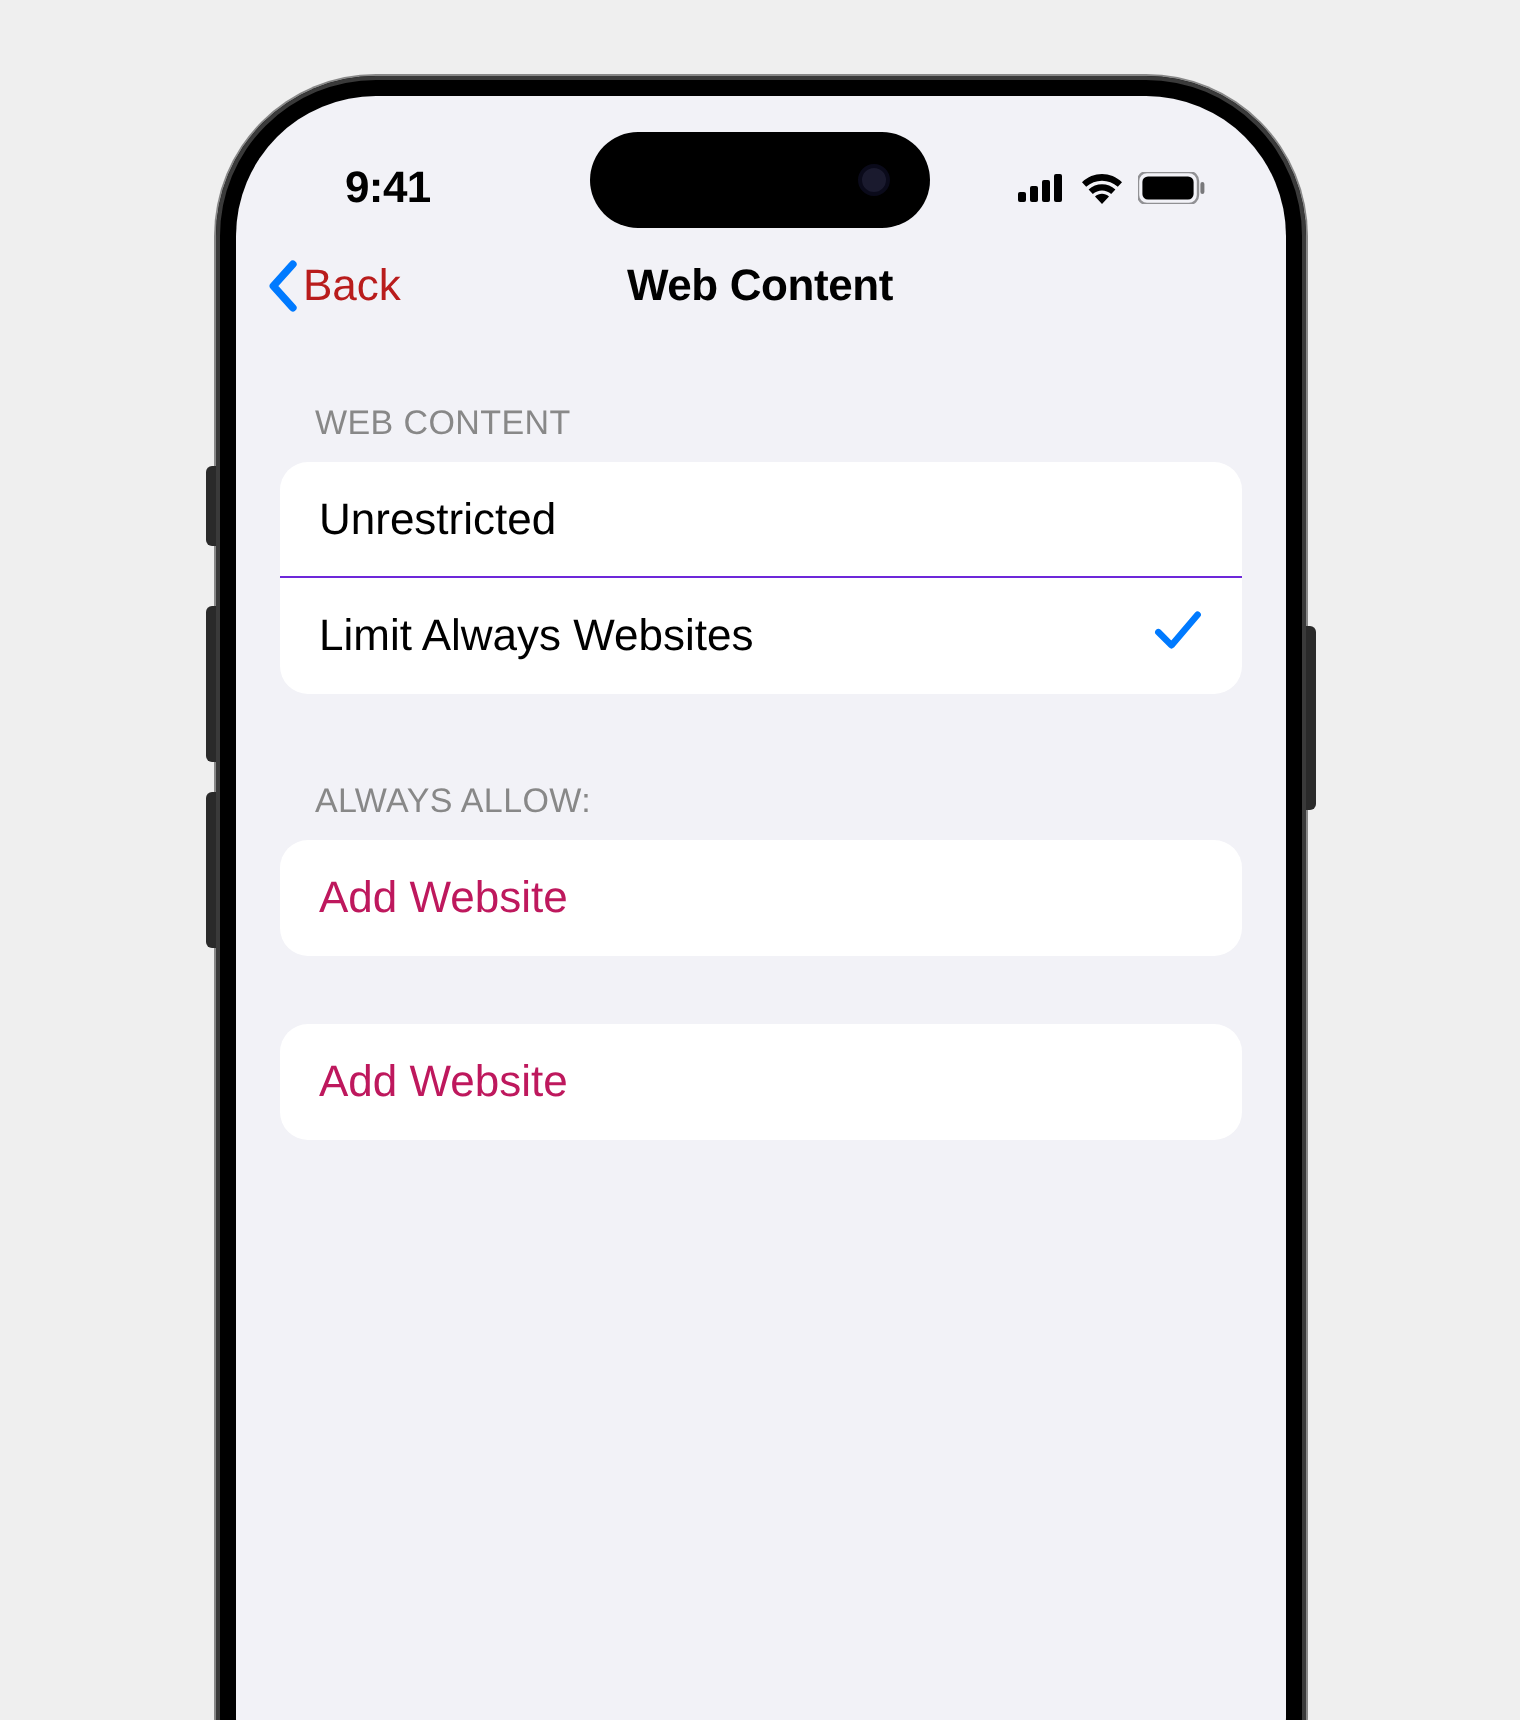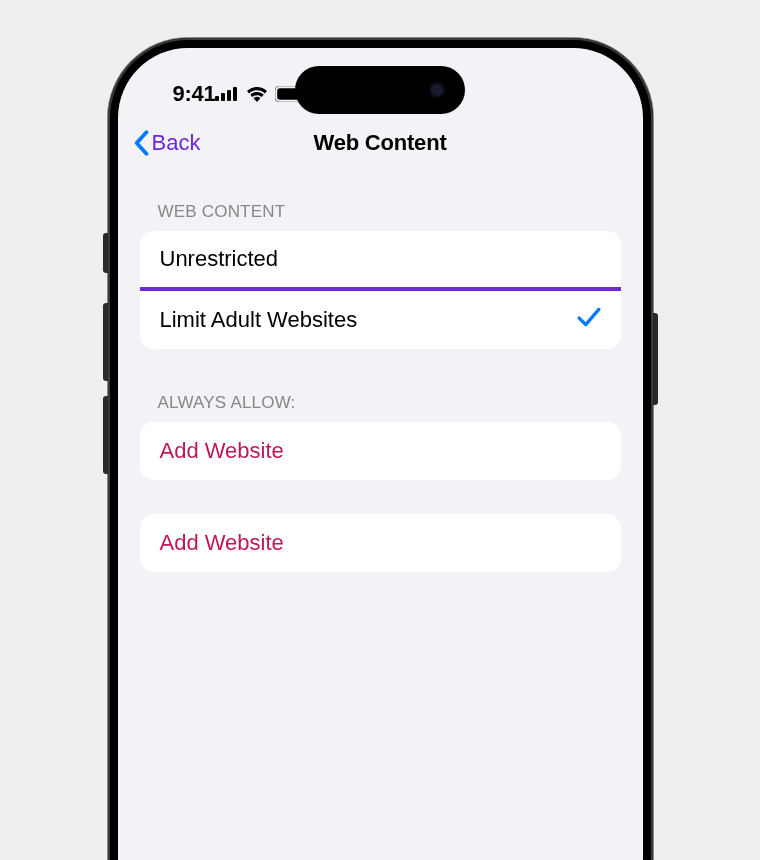--- a/index.html
+++ b/index.html
@@ -90,20 +90,21 @@
     }
     .camera {
       width: 16px;
       height: 16px;
       background: #1a1a2e;
       border-radius: 50%;
       border: 2px solid #0a0a1a;
     }
     .status-bar {
       display: flex;
+      justify-content: space-between;
       align-items: center;
       padding: 24px 40px 0 55px;
       height: 68px;
     }
     .time {
       font-size: 22px;
       font-weight: 600;
       letter-spacing: -0.3px;
     }
     .status-icons {
@@ -114,21 +115,21 @@
     .cellular svg, .wifi svg, .battery svg { display: block; }
     .nav-bar {
       display: flex;
       align-items: center;
       padding: 14px 18px 14px 14px;
       position: relative;
     }
     .back-button {
       display: flex;
       align-items: center;
-      color: #6d28d9;
+      color: #b91c1c;
       gap: 2px;
       cursor: pointer;
     }
     .back-button span { font-size: 22px; }
     .nav-title {
       position: absolute;
       left: 50%;
       transform: translateX(-50%);
       font-size: 22px;
       font-weight: 600;
@@ -146,21 +147,21 @@
       background: #fff;
       border-radius: 14px;
       overflow: hidden;
     }
     .list-item {
       padding: 15px 20px;
       font-size: 22px;
       display: flex;
       justify-content: space-between;
       align-items: center;
-      border-bottom: 4px solid #6d28d9;
+      border-bottom: 1px solid #6d28d9;
       cursor: pointer;
       min-height: 58px;
     }
     .list-item:last-child { border-bottom: none; }
     .list-item.link { color: #be185d; }
     .checkmark { color: #007aff; }
     .section-footer {
       color: #8a8a8e;
       font-size: 17.5px;
       padding: 10px 18px 0;
@@ -215,21 +216,21 @@
       <div class="nav-title">Web Content</div>
     </div>
 
     <div class="content">
       <div class="section-header">Web Content</div>
       <div class="card">
         <div class="list-item">
           <span>Unrestricted</span>
         </div>
         <div class="list-item">
-          <span>Limit Adult Websites</span>
+          <span>Limit Always Websites</span>
           <span class="checkmark">
             <svg width="24" height="22" viewBox="0 0 22 20">
                 <path d="M2 11 L8 17 L20 3" stroke="#007aff" stroke-width="3" stroke-linecap="round" stroke-linejoin="round" fill="none"></path>
               </svg>
           </span>
         </div>
       </div>
 
       <div class="section-gap"></div>
 

